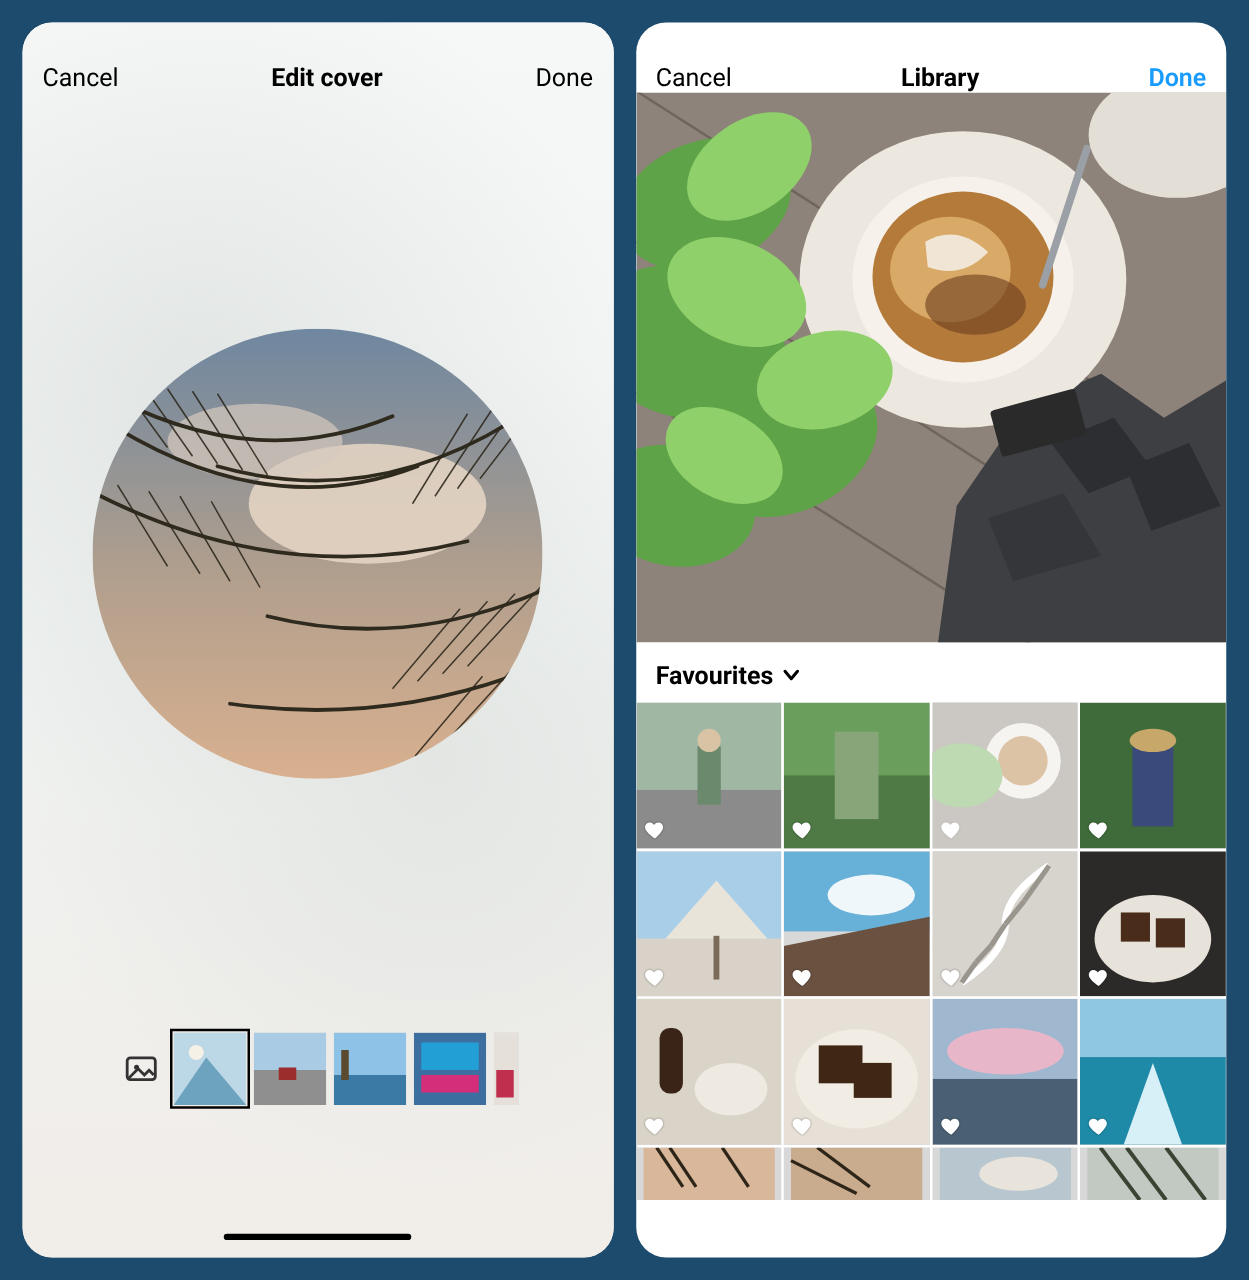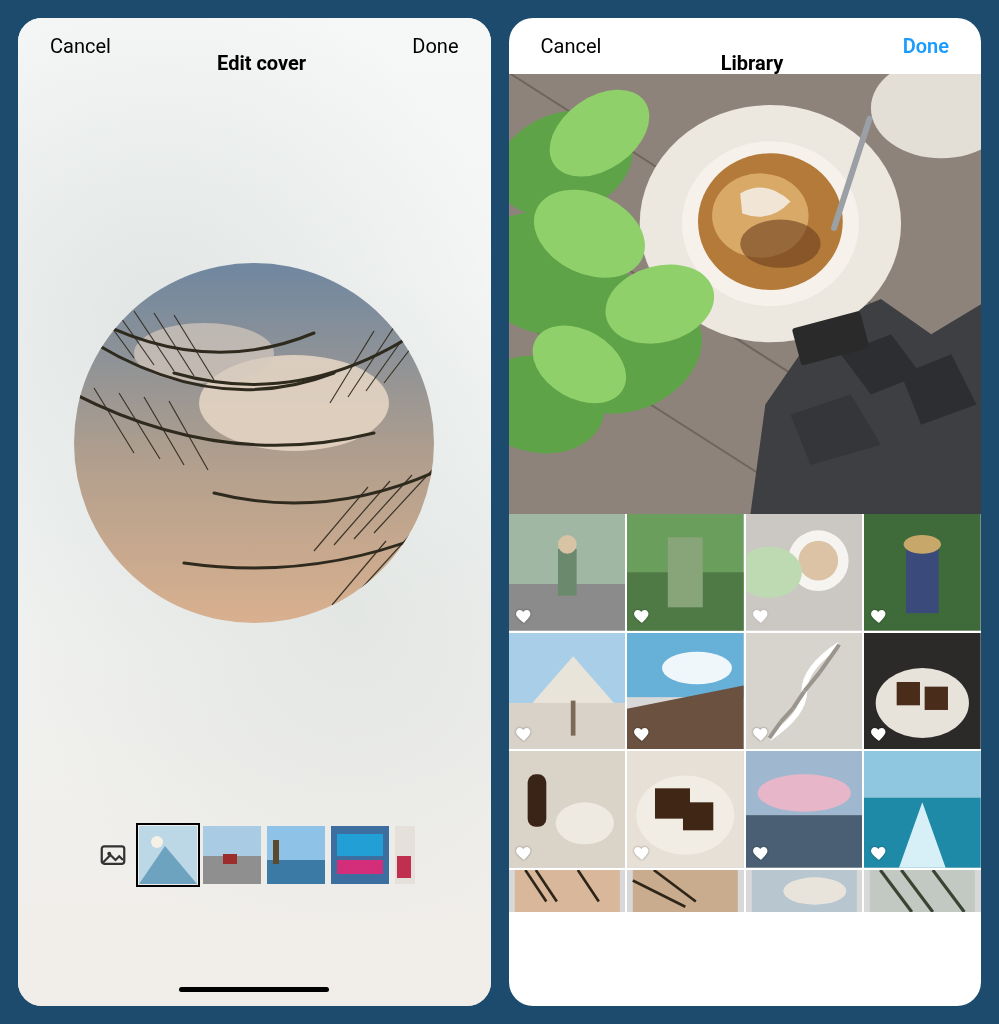--- a/index.html
+++ b/index.html
@@ -21,23 +21,23 @@
     flex: 1;
     display: flex;
     flex-direction: column;
     position: relative;
   }
 
   
   .navbar {
     height: 56px;
     display: flex;
-    align-items: center;
+    align-items: flex-end;
     justify-content: space-between;
-    padding: 0 32px;
+    padding: 0 16px;
     font-size: 20px;
     z-index: 3;
   }
   .navbar .title { font-weight: 700; margin-top: 34px; }
   .navbtn { font-size: 20px; color: #000; cursor: pointer; }
   .navbtn.accent { color: #1a9cff; font-weight: 600; }
 
   
   .editcover-body {
     position: absolute;
@@ -285,20 +285,26 @@
           <ellipse cx="150" cy="230" rx="55" ry="38" transform="rotate(-15 150 230)"></ellipse>
           <ellipse cx="70" cy="290" rx="50" ry="34" transform="rotate(30 70 290)"></ellipse>
         </g>
 
         <ellipse cx="430" cy="35" rx="70" ry="50" fill="#e4dfd6"></ellipse>
 
         <rect x="285" y="245" width="70" height="38" rx="3" fill="#2a2a2a" transform="rotate(-15 320 264)"></rect>
       </svg>
     </div>
 
+    <div class="sectionbar">
+      <span>Favourites</span>
+      <svg viewBox="0 0 16 16">
+          <path d="M3 5 L8 11 L13 5" fill="none" stroke="#000" stroke-width="2.4" stroke-linecap="round" stroke-linejoin="round"></path>
+        </svg>
+    </div>
 
     <div class="grid">
 
       <svg width="0" height="0" style="position:absolute">
           <symbol id="h" viewBox="0 0 24 24">
             <path d="M12 21s-7.5-4.9-10-9.4C.3 8.2 2.4 4 6.3 4c2.3 0 3.8 1.3 4.7 2.6C11.9 5.3 13.4 4 15.7 4 19.6 4 21.7 8.2 20 11.6 17.5 16.1 12 21 12 21z"></path>
           </symbol>
         </svg>
 
       <div class="cell">

